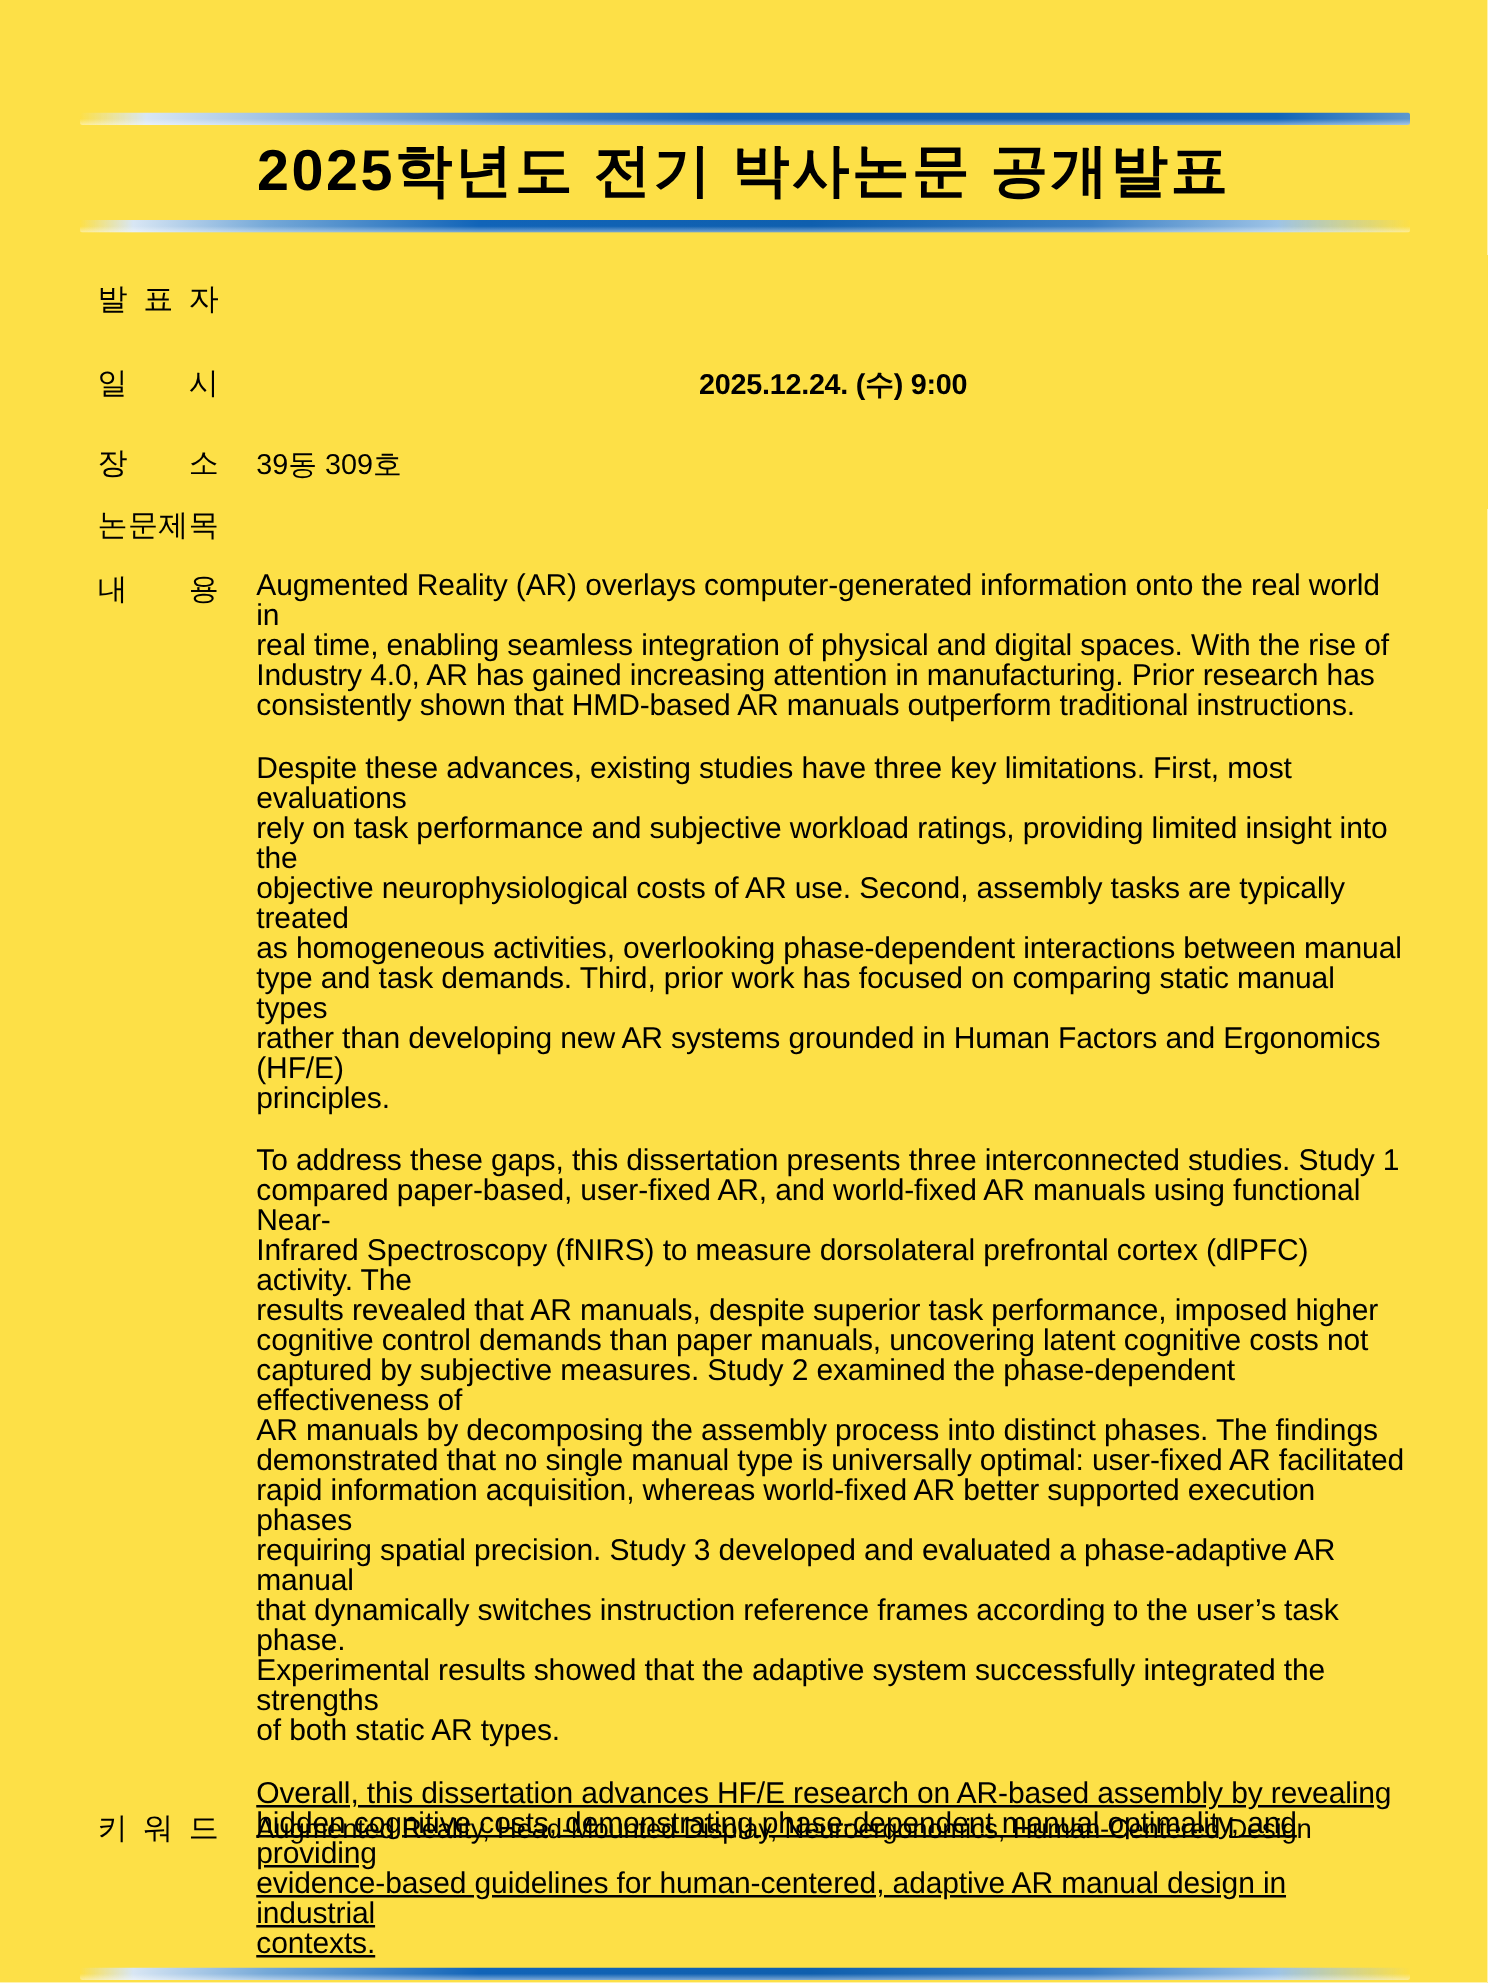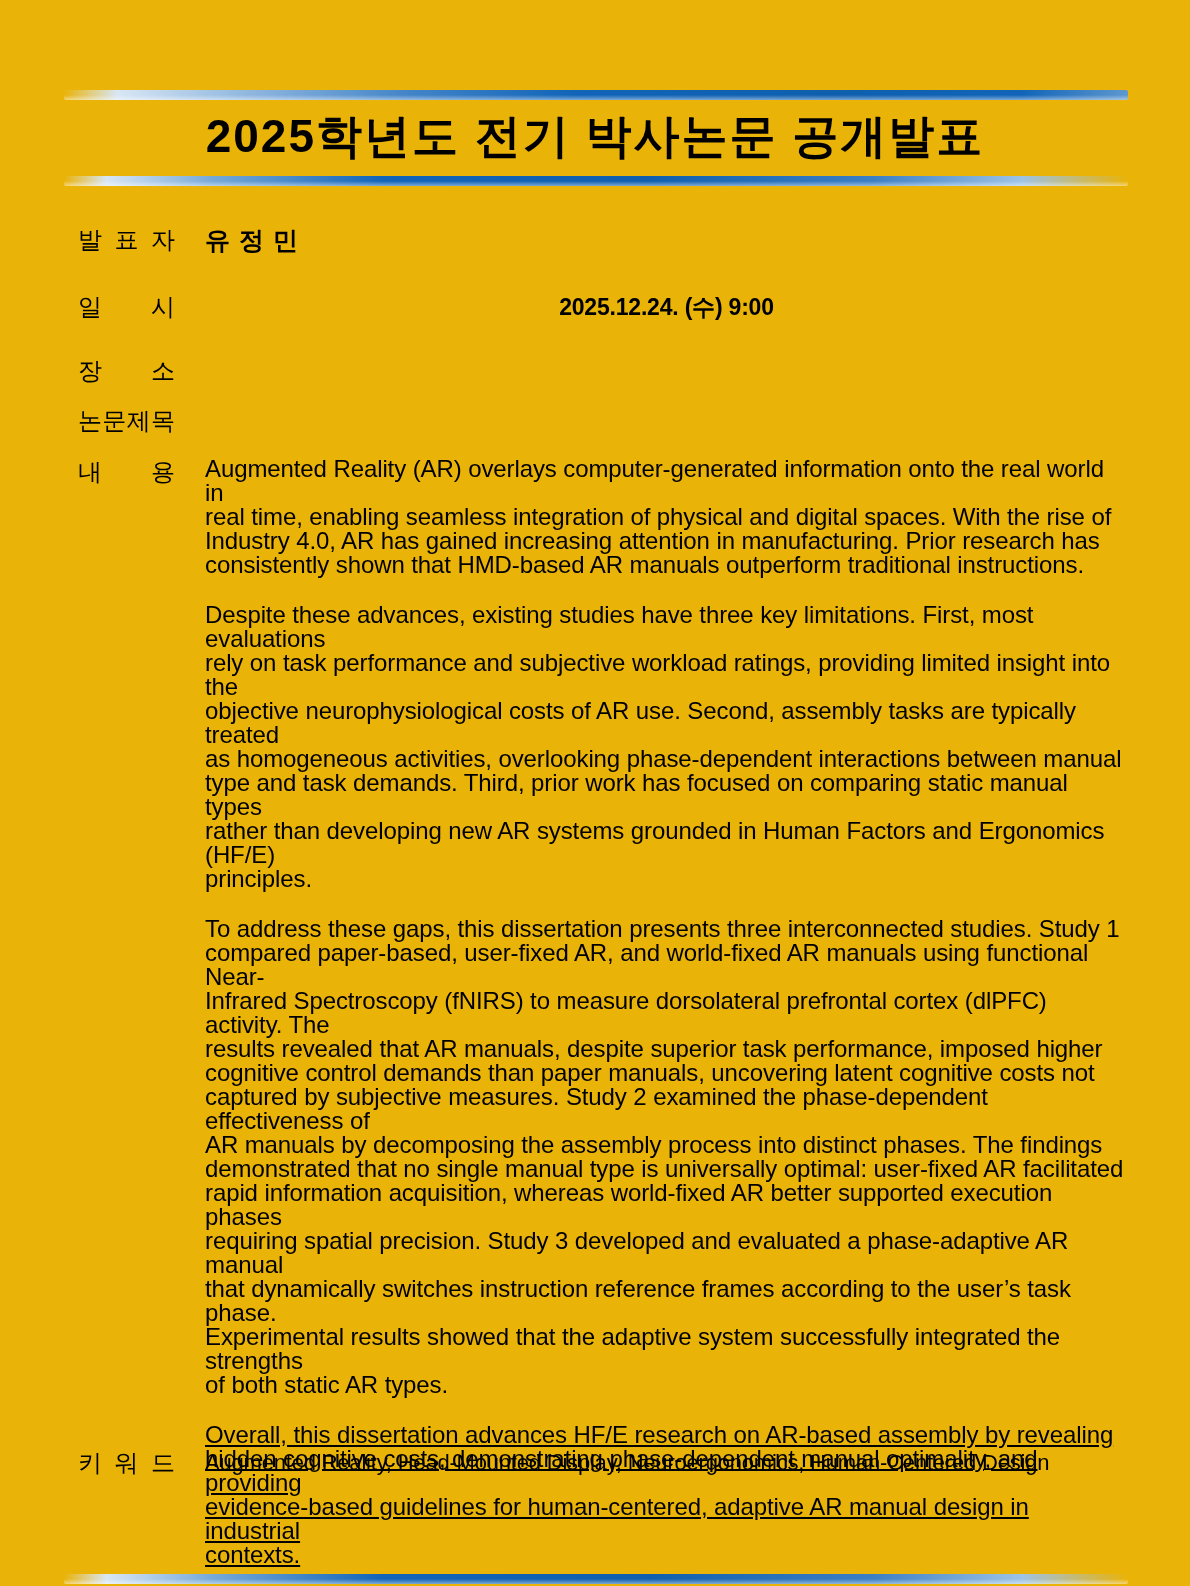--- a/index.html
+++ b/index.html
@@ -1,19 +1,19 @@
 <!DOCTYPE html>
 <html><head>
 <meta charset="utf-8">
 <style>
   html,body{margin:0;padding:0;background:#ffffff;}
   .page{
     position:relative;
     width:1190px;height:1586px;
-    background:#eab308;
+    background:#fde047;
     font-family:"Liberation Sans","DejaVu Sans",sans-serif;
     color:#000000;
     overflow:hidden;
   }
   .rule{
     position:absolute;left:64px;width:1064px;height:10px;
     border-radius:2px;
   }
   .rule-inner{width:100%;height:100%;border-radius:2px;}
   .rule-top .rule-inner{
@@ -86,36 +86,36 @@
   </div>
 
   <div class="fields">
 
     <div class="field-row row-presenter">
       <div class="field-label" data-spread="">
           <span>발</span>
           <span>표</span>
           <span>자</span>
         </div>
-      <div class="field-value">유 정 민</div>
     </div>
 
     <div class="field-row row-datetime">
       <div class="field-label" data-spread="">
           <span>일</span>
           <span>시</span>
         </div>
       <div class="field-value">2025.12.24. (수) 9:00</div>
     </div>
 
     <div class="field-row row-location">
       <div class="field-label" data-spread="">
           <span>장</span>
           <span>소</span>
         </div>
+      <div class="field-value">39동 309호</div>
     </div>
 
     <div class="field-row row-thesis">
       <div class="field-label" data-spread="">
           <span>논</span>
           <span>문</span>
           <span>제</span>
           <span>목</span>
         </div>
     </div>

